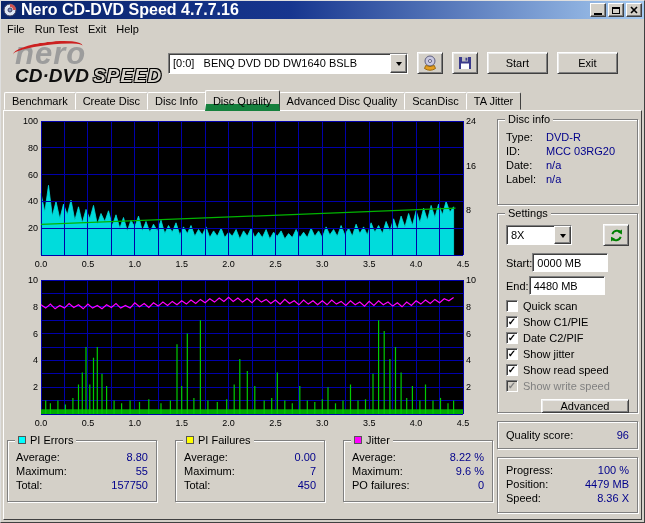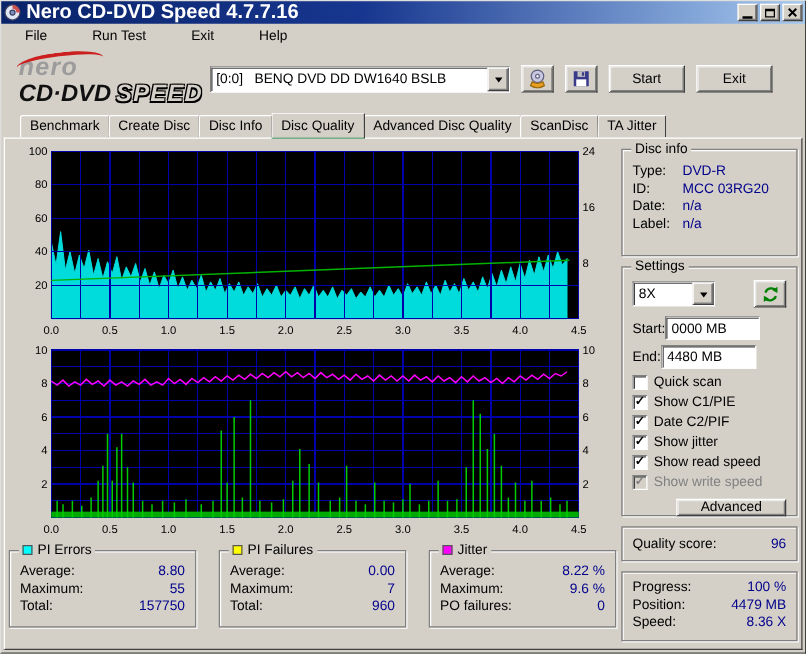--- a/index.html
+++ b/index.html
@@ -7,42 +7,42 @@
   body{background:#d4d0c8;font-family:"Liberation Sans",sans-serif;font-size:11px;color:#000;overflow:hidden}
   .window{width:645px;height:523px;display:flex;flex-direction:column;background:#d4d0c8;border:1px solid;border-color:#dfdfdf #404040 #404040 #dfdfdf}
   
   .titlebar{height:18px;display:flex;align-items:center;background:linear-gradient(90deg,#0a246a 0%,#17368f 45%,#a6caf0 100%);padding:1px 2px;color:#fff}
   .title-text{flex:1;margin-left:4px;font-size:16px;font-weight:bold;white-space:nowrap}
   .title-btn{width:16px;height:14px;background:#d4d0c8;border:1px solid;border-color:#fff #404040 #404040 #fff;box-shadow:inset -1px -1px 0 #808080;margin-left:2px;display:flex;align-items:center;justify-content:center;cursor:default}
   .min-glyph{width:8px;height:2px;background:#000;margin-top:7px}
   .max-glyph{width:8px;height:7px;border:1px solid #000;border-top:2px solid #000}
   
   .menubar{height:20px;display:flex;align-items:center;padding-left:1px}
-  .menu-item{padding:3px 18px}
+  .menu-item{padding:3px 5px}
   
   .toolbar{height:50px;display:flex;align-items:center;padding:2px 26px 4px 6px;gap:9px}
   .logo{width:152px;height:44px;position:relative;flex:none;padding:2px 0 0 8px}
-  .logo-nero{font-size:20px;line-height:22px;font-weight:bold;font-style:italic;color:#9c9c9c;letter-spacing:1px}
+  .logo-nero{font-size:31px;line-height:22px;font-weight:bold;font-style:italic;color:#9c9c9c;letter-spacing:1px}
   .logo-swoosh{position:absolute;top:1px;left:6px;width:70px;height:16px;border-top:3px solid #cc2020;border-radius:50%;transform:rotate(-7deg)}
   .logo-sub{font-size:19px;font-weight:bold;font-style:italic;white-space:nowrap}
   .logo-cddvd{color:#101010}
   .logo-speed{margin-left:4px;letter-spacing:1px;color:#d4d0c8;text-shadow:-1px -1px 0 #000,1px -1px 0 #000,-1px 1px 0 #000,1px 1px 0 #000}
   .combo{height:21px;background:#fff;border:1px solid;border-color:#808080 #fff #fff #808080;box-shadow:inset 1px 1px 0 #404040;display:flex;align-items:center}
   .combo-drive{width:244px}
   .combo-speed{width:66px;height:20px}
   .combo-text{flex:1;padding-left:4px;white-space:pre;overflow:hidden}
   .combo-btn{width:17px;height:100%;background:#d4d0c8;border:1px solid;border-color:#fff #404040 #404040 #fff;box-shadow:inset -1px -1px 0 #808080;display:flex;align-items:center;justify-content:center}
   .arrow-down{width:0;height:0;border:3.5px solid transparent;border-top:4px solid #000;margin-top:4px}
   .tool-btn{width:26px;height:22px;background:#d4d0c8;border:1px solid;border-color:#fff #404040 #404040 #fff;box-shadow:inset 1px 1px 0 #ececec,inset -1px -1px 0 #808080;display:flex;align-items:center;justify-content:center;padding:0}
   .push-btn{height:22px;width:62px;background:#d4d0c8;border:1px solid;border-color:#fff #404040 #404040 #fff;box-shadow:inset 1px 1px 0 #ececec,inset -1px -1px 0 #808080;font-family:"Liberation Sans",sans-serif;font-size:11px}
   .start-btn{margin-left:auto}
   
-  .tabstrip{display:flex;align-items:flex-end;height:21px;padding-left:15px;position:relative}
+  .tabstrip{display:flex;align-items:flex-end;height:21px;padding-left:3px;position:relative}
   .tab{height:18px;padding:2px 7px 0 7px;background:#d4d0c8;border:1px solid;border-color:#fff #404040 #d4d0c8 #fff;border-top-left-radius:2px;border-top-right-radius:2px;margin-right:-1px;white-space:nowrap}
-  .tab.active{height:21px;padding-top:4px;position:relative;z-index:3;margin-bottom:-1px;border-bottom:1px solid #15803d}
+  .tab.active{height:21px;padding-top:4px;position:relative;z-index:3;margin-bottom:-1px;border-bottom:7px solid #15803d}
   .page{flex:1;margin:0 2px 2px 2px;border:1px solid;border-color:#fff #404040 #404040 #fff;padding:4px 3px 3px 3px;display:flex;gap:4px;position:relative;z-index:1}
   .charts-col{width:486px;flex:none;display:flex;flex-direction:column}
   .chart{display:block;flex:none;margin-bottom:1px}
   .stats-row{display:flex;gap:18px;margin-top:7px}
   
   .gbox{position:relative;border:1px solid #808080;box-shadow:1px 1px 0 #fff,inset 1px 1px 0 #fff}
   .gbox-title{position:absolute;top:-7px;left:7px;background:#d4d0c8;padding:0 3px;white-space:nowrap;display:flex;align-items:center;gap:4px}
   .chip{width:8px;height:8px;display:inline-block;border:1px solid #555}
   .stat-box{flex:1;height:62px;padding:9px 7px 2px 7px}
   .stat-row{display:flex;justify-content:space-between;padding:1px 1px}
@@ -349,21 +349,21 @@
             <div class="stat-row">
               <span>Average:</span>
               <span class="stat-val">0.00</span>
             </div>
             <div class="stat-row">
               <span>Maximum:</span>
               <span class="stat-val">7</span>
             </div>
             <div class="stat-row">
               <span>Total:</span>
-              <span class="stat-val">960</span>
+              <span class="stat-val">450</span>
             </div>
           </div>
           <div class="gbox stat-box">
             <span class="gbox-title">
               <span class="chip" style="background: rgb(255, 0, 255);"></span>
               <span>Jitter</span>
             </span>
             <div class="stat-row">
               <span>Average:</span>
               <span class="stat-val">8.22 %</span>

